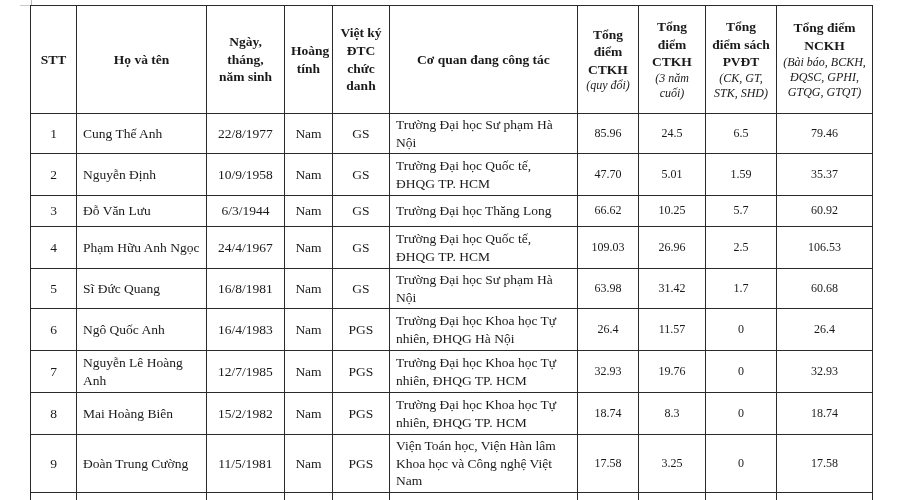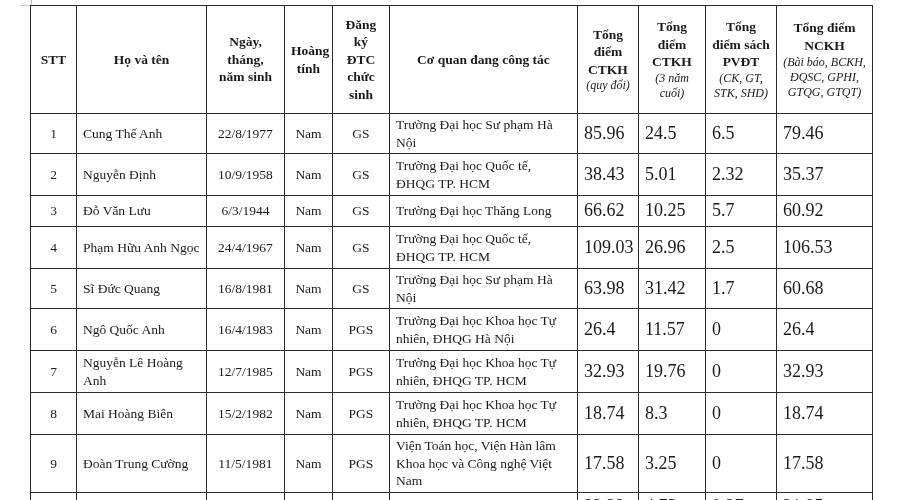--- a/index.html
+++ b/index.html
@@ -42,21 +42,21 @@
     font-style: italic;
     font-size: 12px;
     line-height: 1.25;
   }
   .doc-table td {
     font-size: 13.5px;
     line-height: 1.3;
   }
   td.c { text-align: center; }
   td.l { text-align: left; }
-  td.num { font-size: 18px; }
+  td.num { text-align: center; font-size: 12px; }
   tr.hdr       { height: 108px; }
   tr.r0  { height: 30px; }
   tr.r1  { height: 42px; }
   tr.r2  { height: 31px; }
   tr.r3  { height: 42px; }
   tr.r4  { height: 31px; }
   tr.r5  { height: 42px; }
   tr.r6  { height: 42px; }
   tr.r7  { height: 42px; }
   tr.r8  { height: 53px; }
@@ -79,21 +79,21 @@
       <col style="width:67px">
       <col style="width:71px">
     <col style="width:96px">
   </colgroup>
   <thead>
     <tr class="hdr">
       <th><span>STT</span></th>
       <th><span>Họ và tên</span></th>
       <th><span>Ngày, tháng, năm sinh</span></th>
       <th><span>Hoàng tính</span></th>
-      <th><span>Đăng ký ĐTC chức sinh</span></th>
+      <th><span>Việt ký ĐTC chức danh</span></th>
       <th><span>Cơ quan đang công tác</span></th>
       <th><span>Tổng điểm CTKH</span><span class="sub">(quy đổi)</span></th>
       <th><span>Tổng điểm CTKH</span><span class="sub">(3 năm cuối)</span></th>
       <th><span>Tổng điểm sách PVĐT</span><span class="sub">(CK, GT, STK, SHD)</span></th>
       <th><span>Tổng điểm NCKH</span><span class="sub">(Bài báo, BCKH, ĐQSC, GPHI, GTQG, GTQT)</span></th>
     </tr>
   </thead>
   <tbody>
     <tr class="r0">
       <td class="c">1</td>
@@ -107,23 +107,23 @@
       <td class="num">6.5</td>
       <td class="num">79.46</td>
     </tr>
     <tr class="r1">
       <td class="c">2</td>
       <td class="l">Nguyễn Định</td>
       <td class="c">10/9/1958</td>
       <td class="c">Nam</td>
       <td class="c">GS</td>
       <td class="l">Trường Đại học Quốc tế, ĐHQG TP. HCM</td>
-      <td class="num">38.43</td>
+      <td class="num">47.70</td>
       <td class="num">5.01</td>
-      <td class="num">2.32</td>
+      <td class="num">1.59</td>
       <td class="num">35.37</td>
     </tr>
     <tr class="r2">
       <td class="c">3</td>
       <td class="l">Đỗ Văn Lưu</td>
       <td class="c">6/3/1944</td>
       <td class="c">Nam</td>
       <td class="c">GS</td>
       <td class="l">Trường Đại học Thăng Long</td>
       <td class="num">66.62</td>

